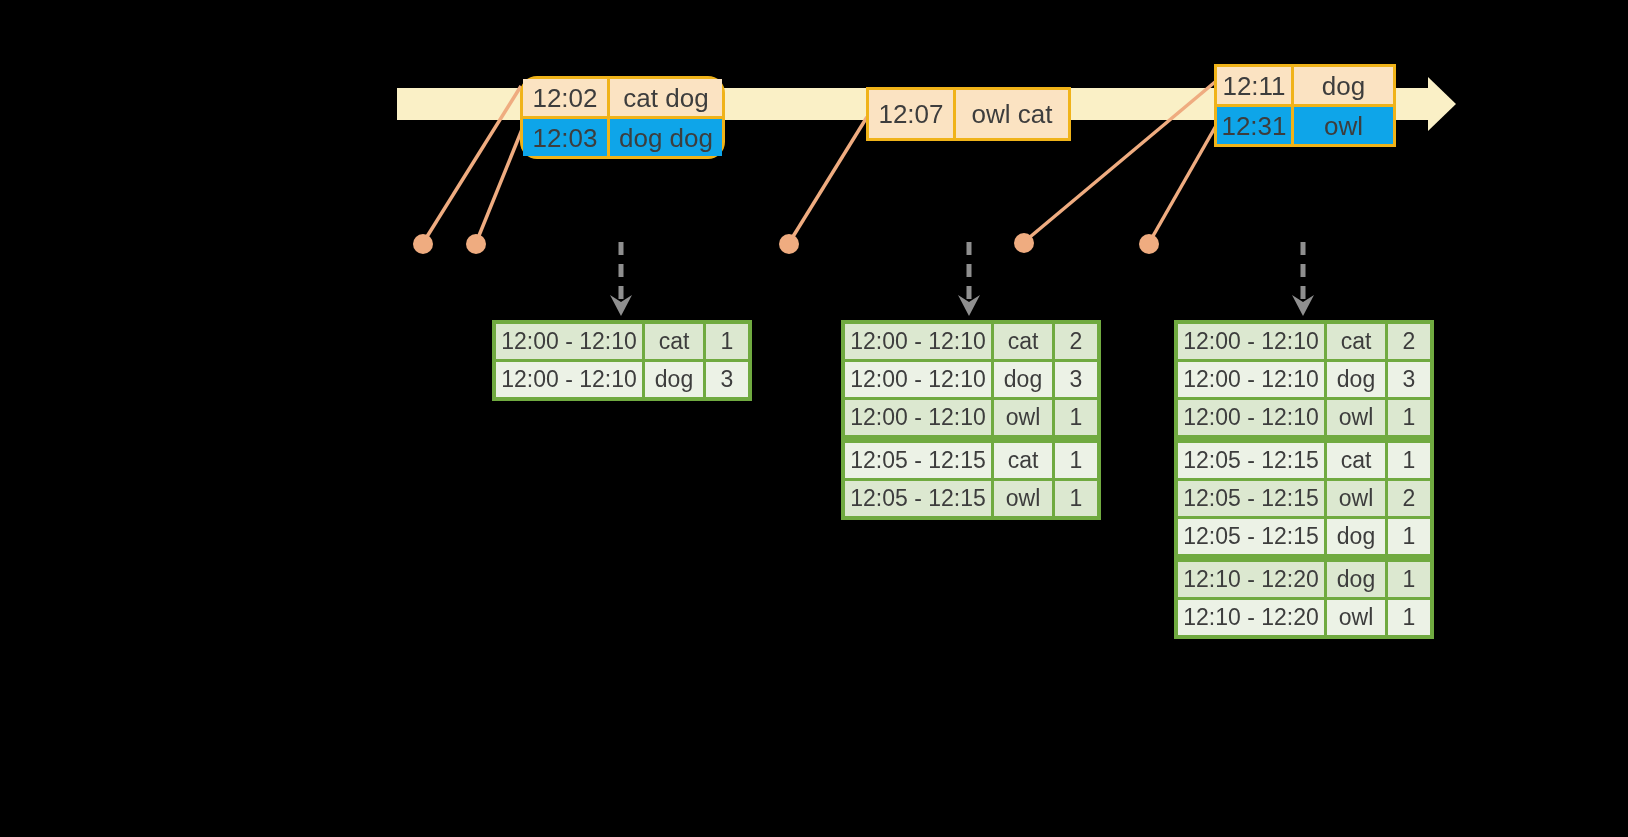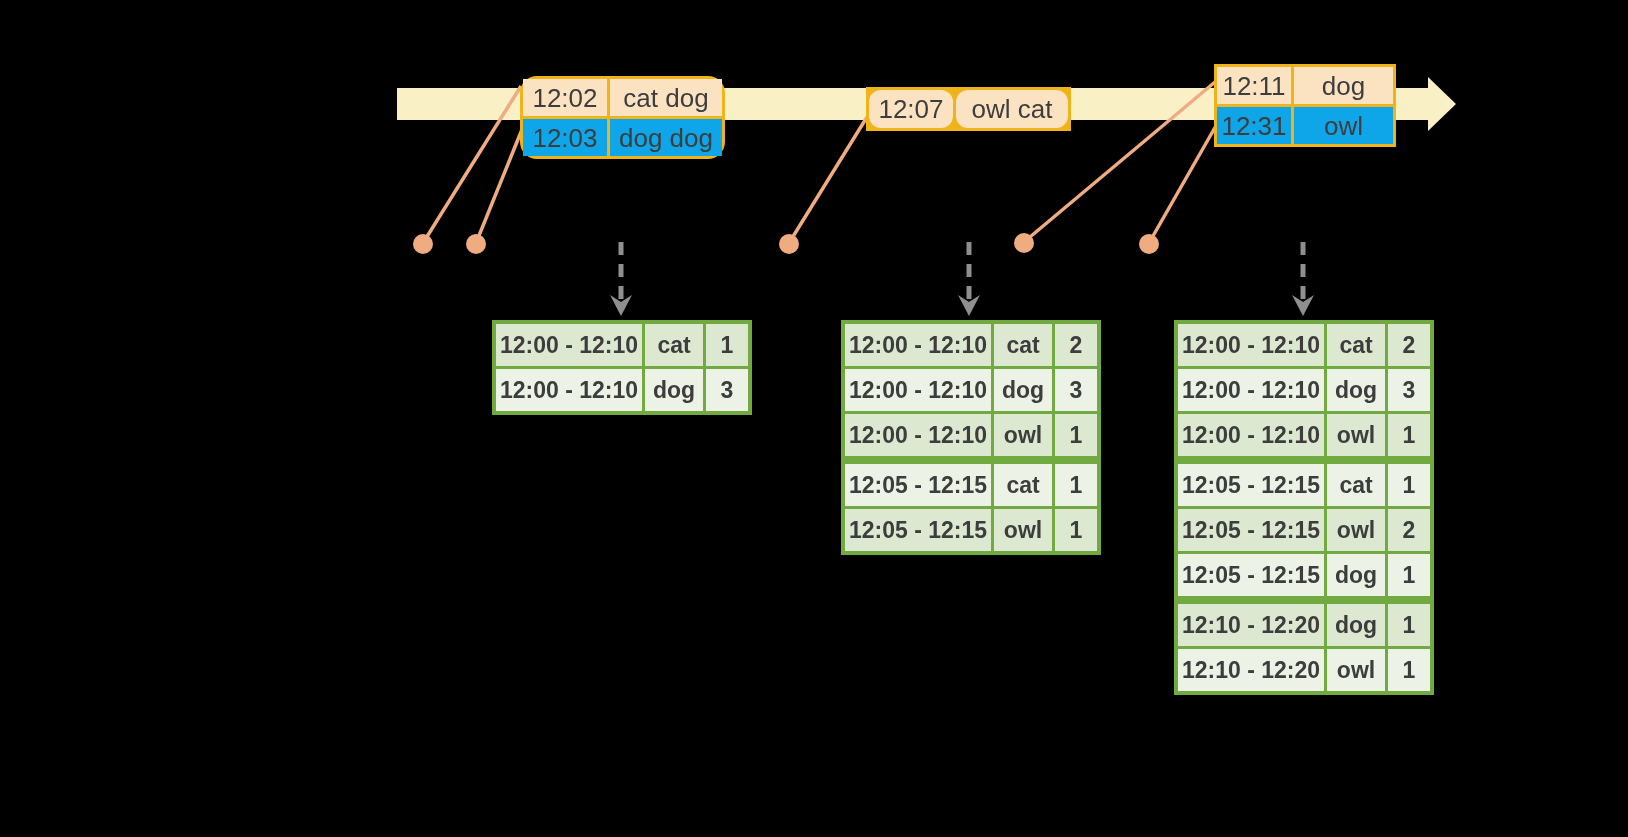--- a/index.html
+++ b/index.html
@@ -27,37 +27,37 @@
     font-size:26px;line-height:1;
   }
   .erow.dark  .ecell{background:#fbe3c2;}
   .erow.light .ecell{background:#0ea5e9;}
   .e-wide .etime{width:84px;}
   .e-wide .ewords{width:112px;}
   .e-narrow .etime{width:74px;}
   .e-narrow .ewords{width:99px;}
   #etable1{left:520px;top:76px;border-radius:17px;}
   #etable2{left:866px;top:87px;}
-  #etable2 .ecell{height:38px;border-radius:12px;}
+  #etable2 .ecell{height:48px;}
   #etable3{left:1214px;top:64px;}
 
   
   .rtable{
     position:absolute;z-index:2;
     background:#70aa40;
     padding:4px;
     display:flex;flex-direction:column;
   }
   .rrow{display:flex;gap:3px;margin-top:3px;}
   .rrow:first-child{margin-top:0;}
   .rrow.group-start{margin-top:8px;}
   .rcell{
-    height:42px;
+    height:35px;
     display:flex;align-items:center;justify-content:center;
-    font-size:23px;line-height:1;font-weight:bold;
+    font-size:23px;line-height:1;
   }
   .rwindow{width:146px;}
   .rword{width:58px;}
   .rcount{width:42px;}
   .rrow.dark  .rcell{background:#dce8d0;}
   .rrow.light .rcell{background:#ecf2e6;}
   #rtable1{left:492px;top:320px;}
   #rtable2{left:841px;top:320px;}
   #rtable3{left:1174px;top:320px;}
 </style>

